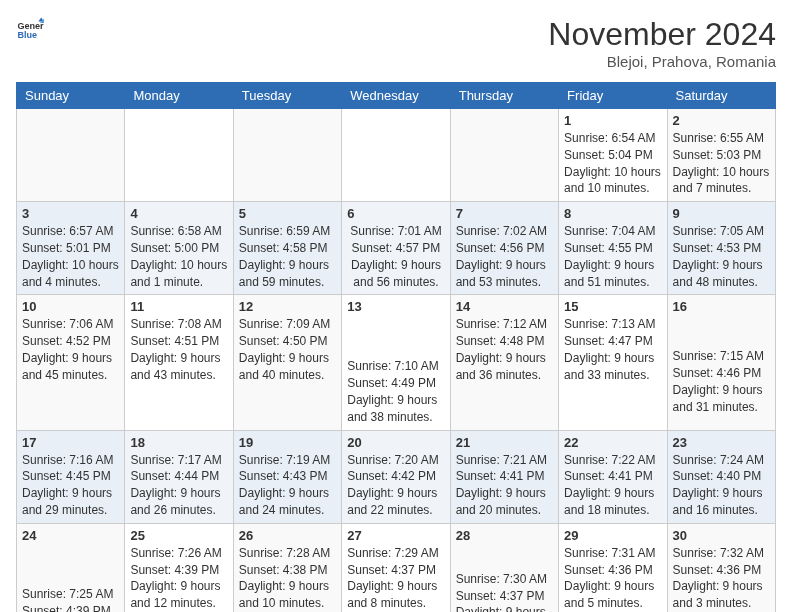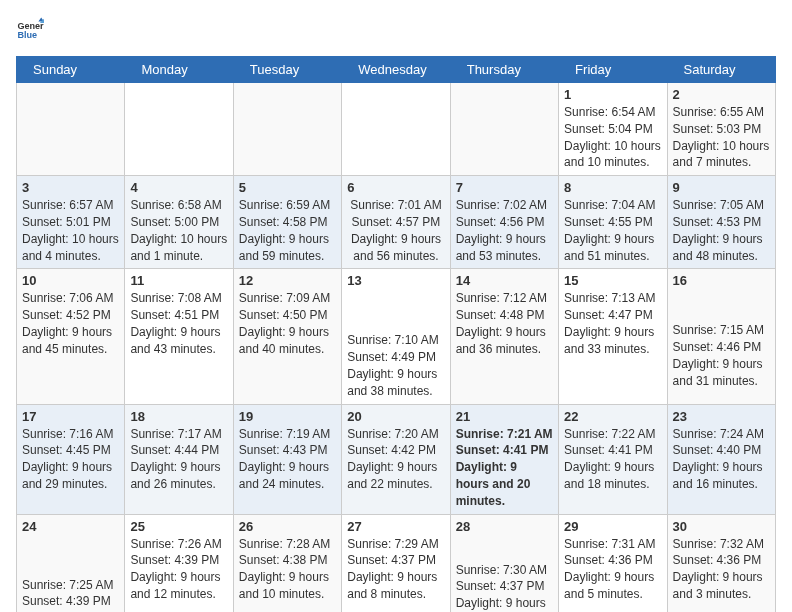--- a/index.html
+++ b/index.html
@@ -30,21 +30,21 @@
     .subtitle { font-size: 15px; color: #555; }
     table {
       width: 100%;
       border-collapse: collapse;
       table-layout: fixed;
     }
     th {
       background-color: #2e6db4;
       color: white;
       text-align: left;
-      padding: 5px 16px;
+      padding: 5px 8px;
       font-size: 13px;
       font-weight: normal;
       border: 1px solid #2e6db4;
     }
     td {
       border: 1px solid #ccc;
       vertical-align: top;
       padding: 4px 5px;
       font-size: 10.5px;
       color: #333;
@@ -80,20 +80,24 @@
 
 <div class="header">
   <div class="logo">
     <svg class="logo-icon" viewBox="0 0 40 40" xmlns="http://www.w3.org/2000/svg">
       <text x="2" y="18" font-size="13" font-weight="bold" fill="#333">General</text>
       <text x="2" y="32" font-size="13" font-weight="bold" fill="#2e6db4">Blue</text>
       <polygon points="32,8 40,8 36,2" fill="#2e6db4"></polygon>
       <polygon points="34,10 40,10 40,4" fill="#5a9fd4"></polygon>
     </svg>
   </div>
+  <div class="title-block">
+    <div class="month-title">November 2024</div>
+    <div class="subtitle">Blejoi, Prahova, Romania</div>
+  </div>
 </div>
 
 <table>
   <thead>
     <tr>
     <th>Sunday</th>
         <th>Monday</th>
         <th>Tuesday</th>
         <th>Wednesday</th>
         <th>Thursday</th>
@@ -229,21 +233,21 @@
 Daylight: 9 hours and 24 minutes.</div>
         </td>
         <td>
           <span class="day-num">20</span>
           <div class="day-info" style="white-space: pre-line;">Sunrise: 7:20 AM
 Sunset: 4:42 PM
 Daylight: 9 hours and 22 minutes.</div>
         </td>
         <td>
           <span class="day-num">21</span>
-          <div class="day-info" style="white-space: pre-line; font-weight: bold;">Sunrise: 7:21 AM
+          <div class="day-info" style="white-space: pre-line;">Sunrise: 7:21 AM
 Sunset: 4:41 PM
 Daylight: 9 hours and 20 minutes.</div>
         </td>
         <td>
           <span class="day-num">22</span>
           <div class="day-info" style="white-space: pre-line;">Sunrise: 7:22 AM
 Sunset: 4:41 PM
 Daylight: 9 hours and 18 minutes.</div>
         </td>
         <td>

